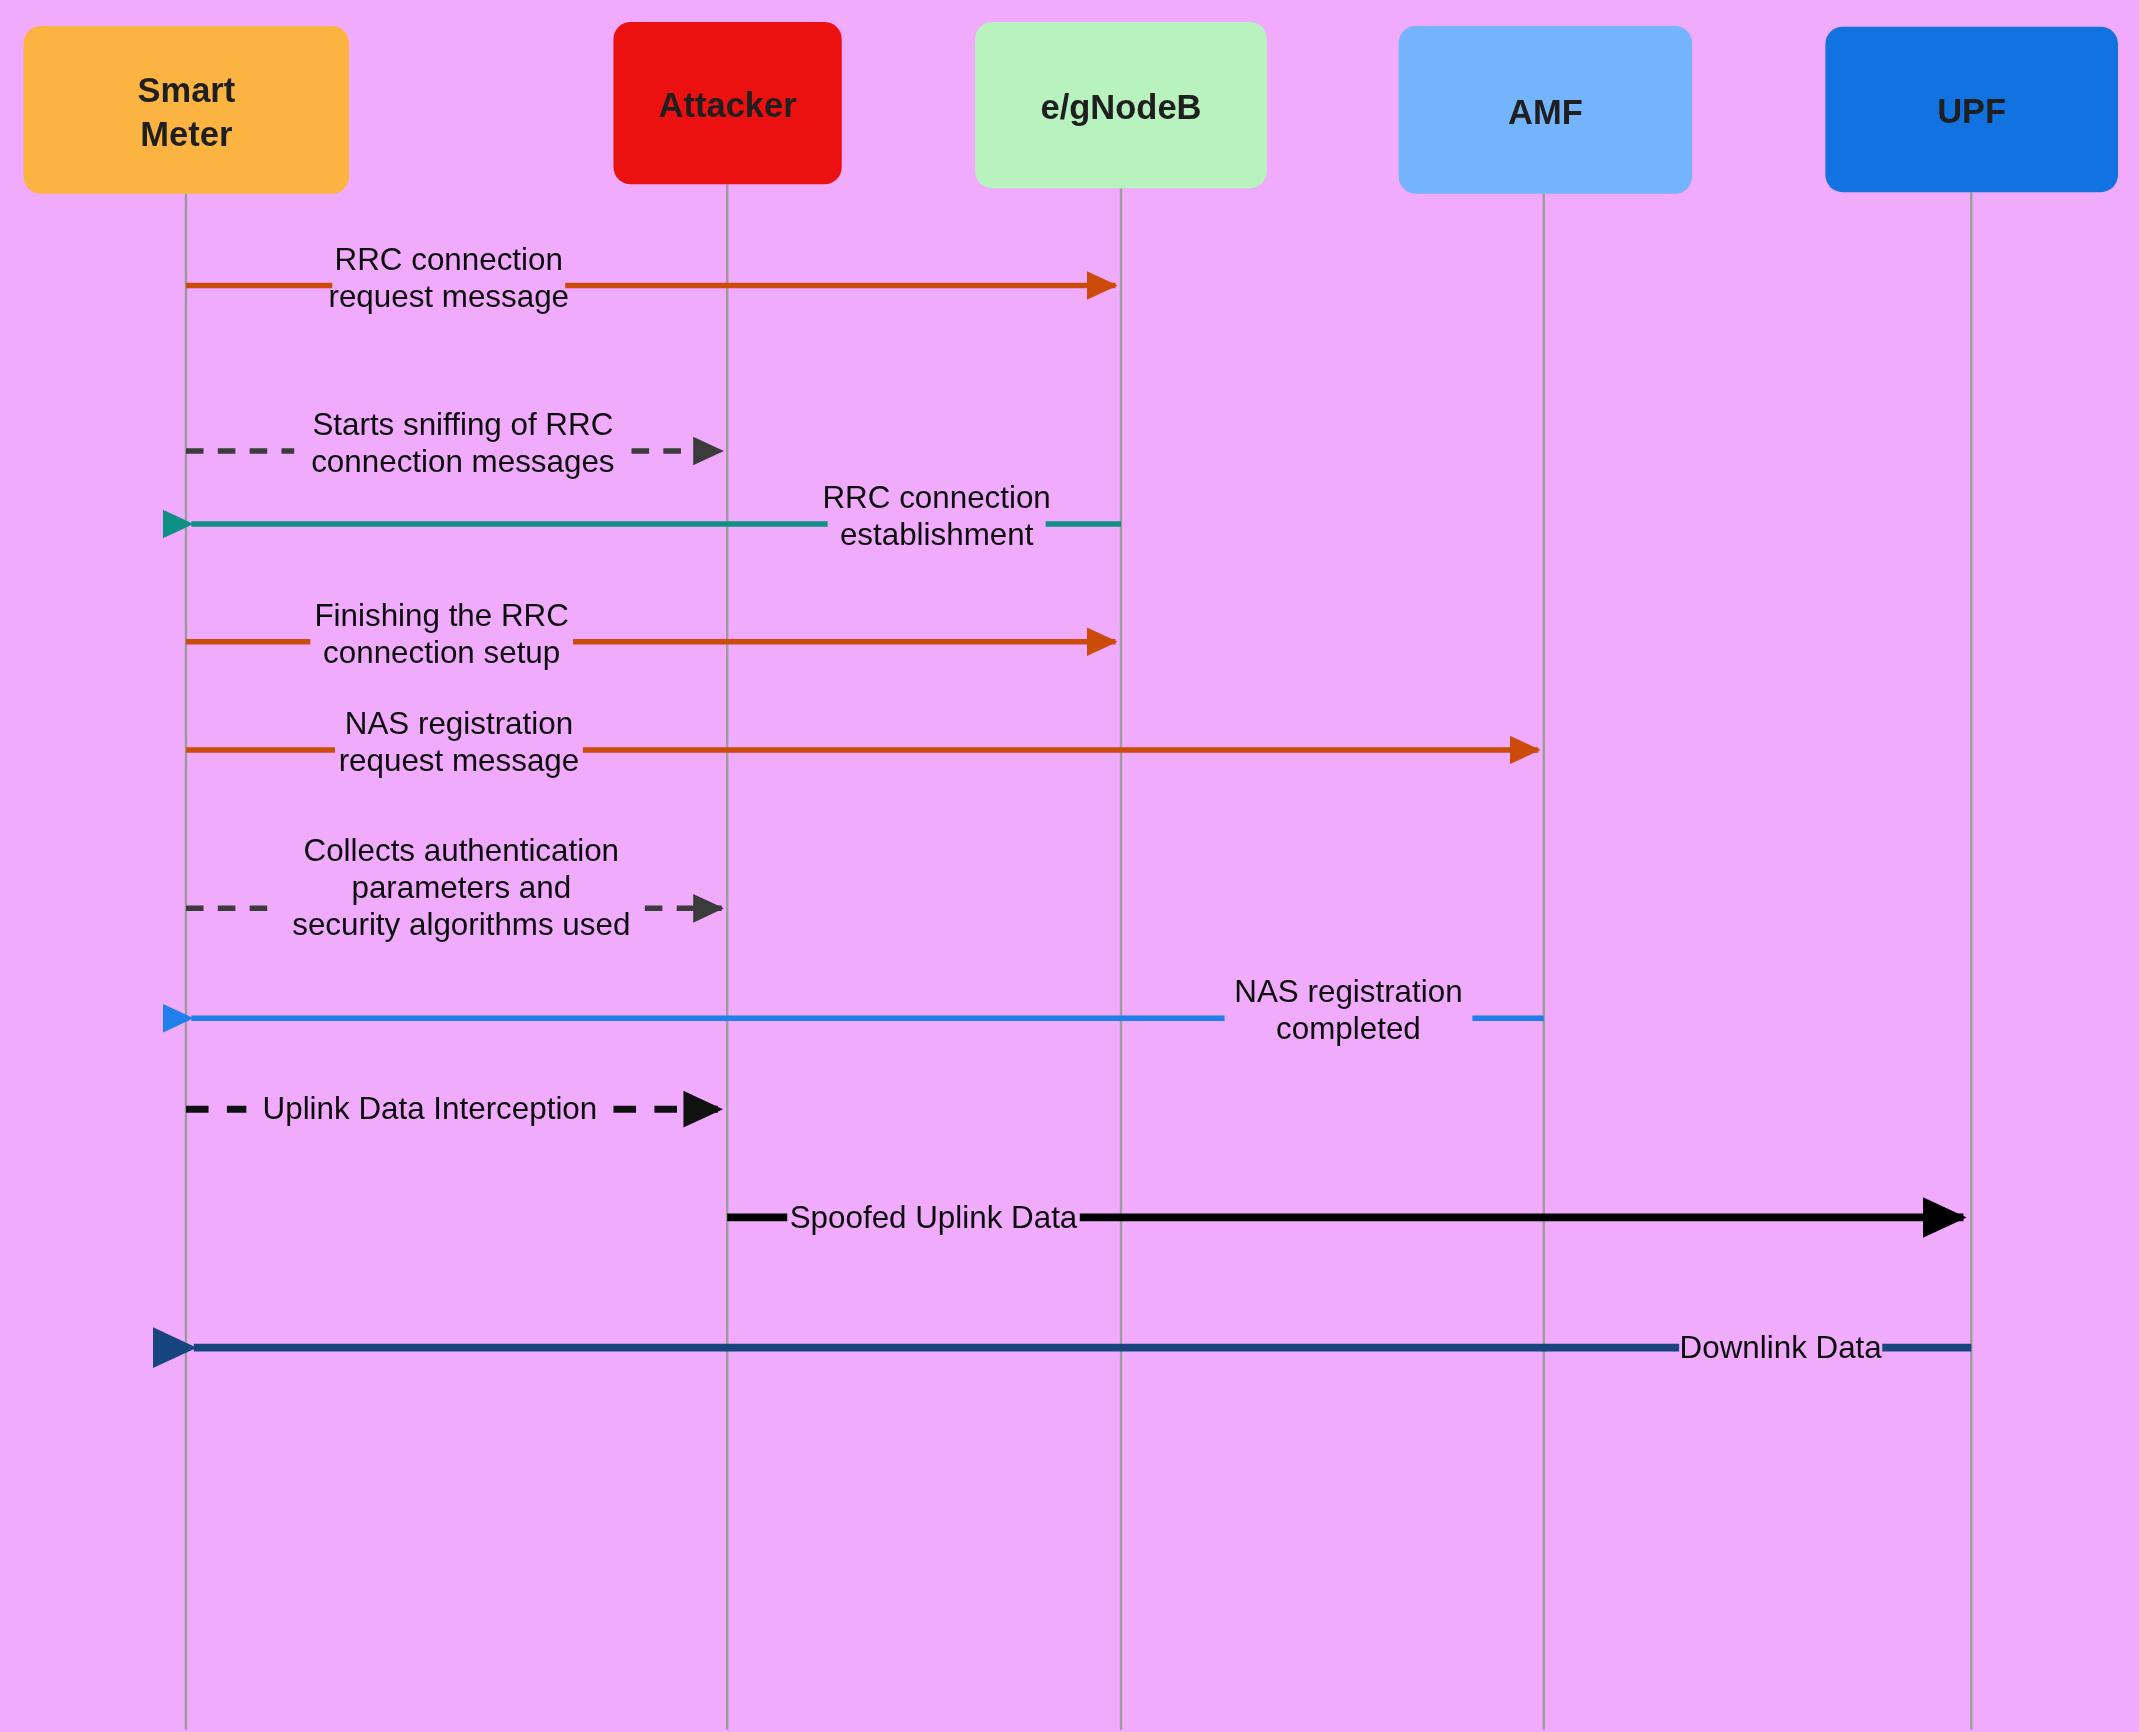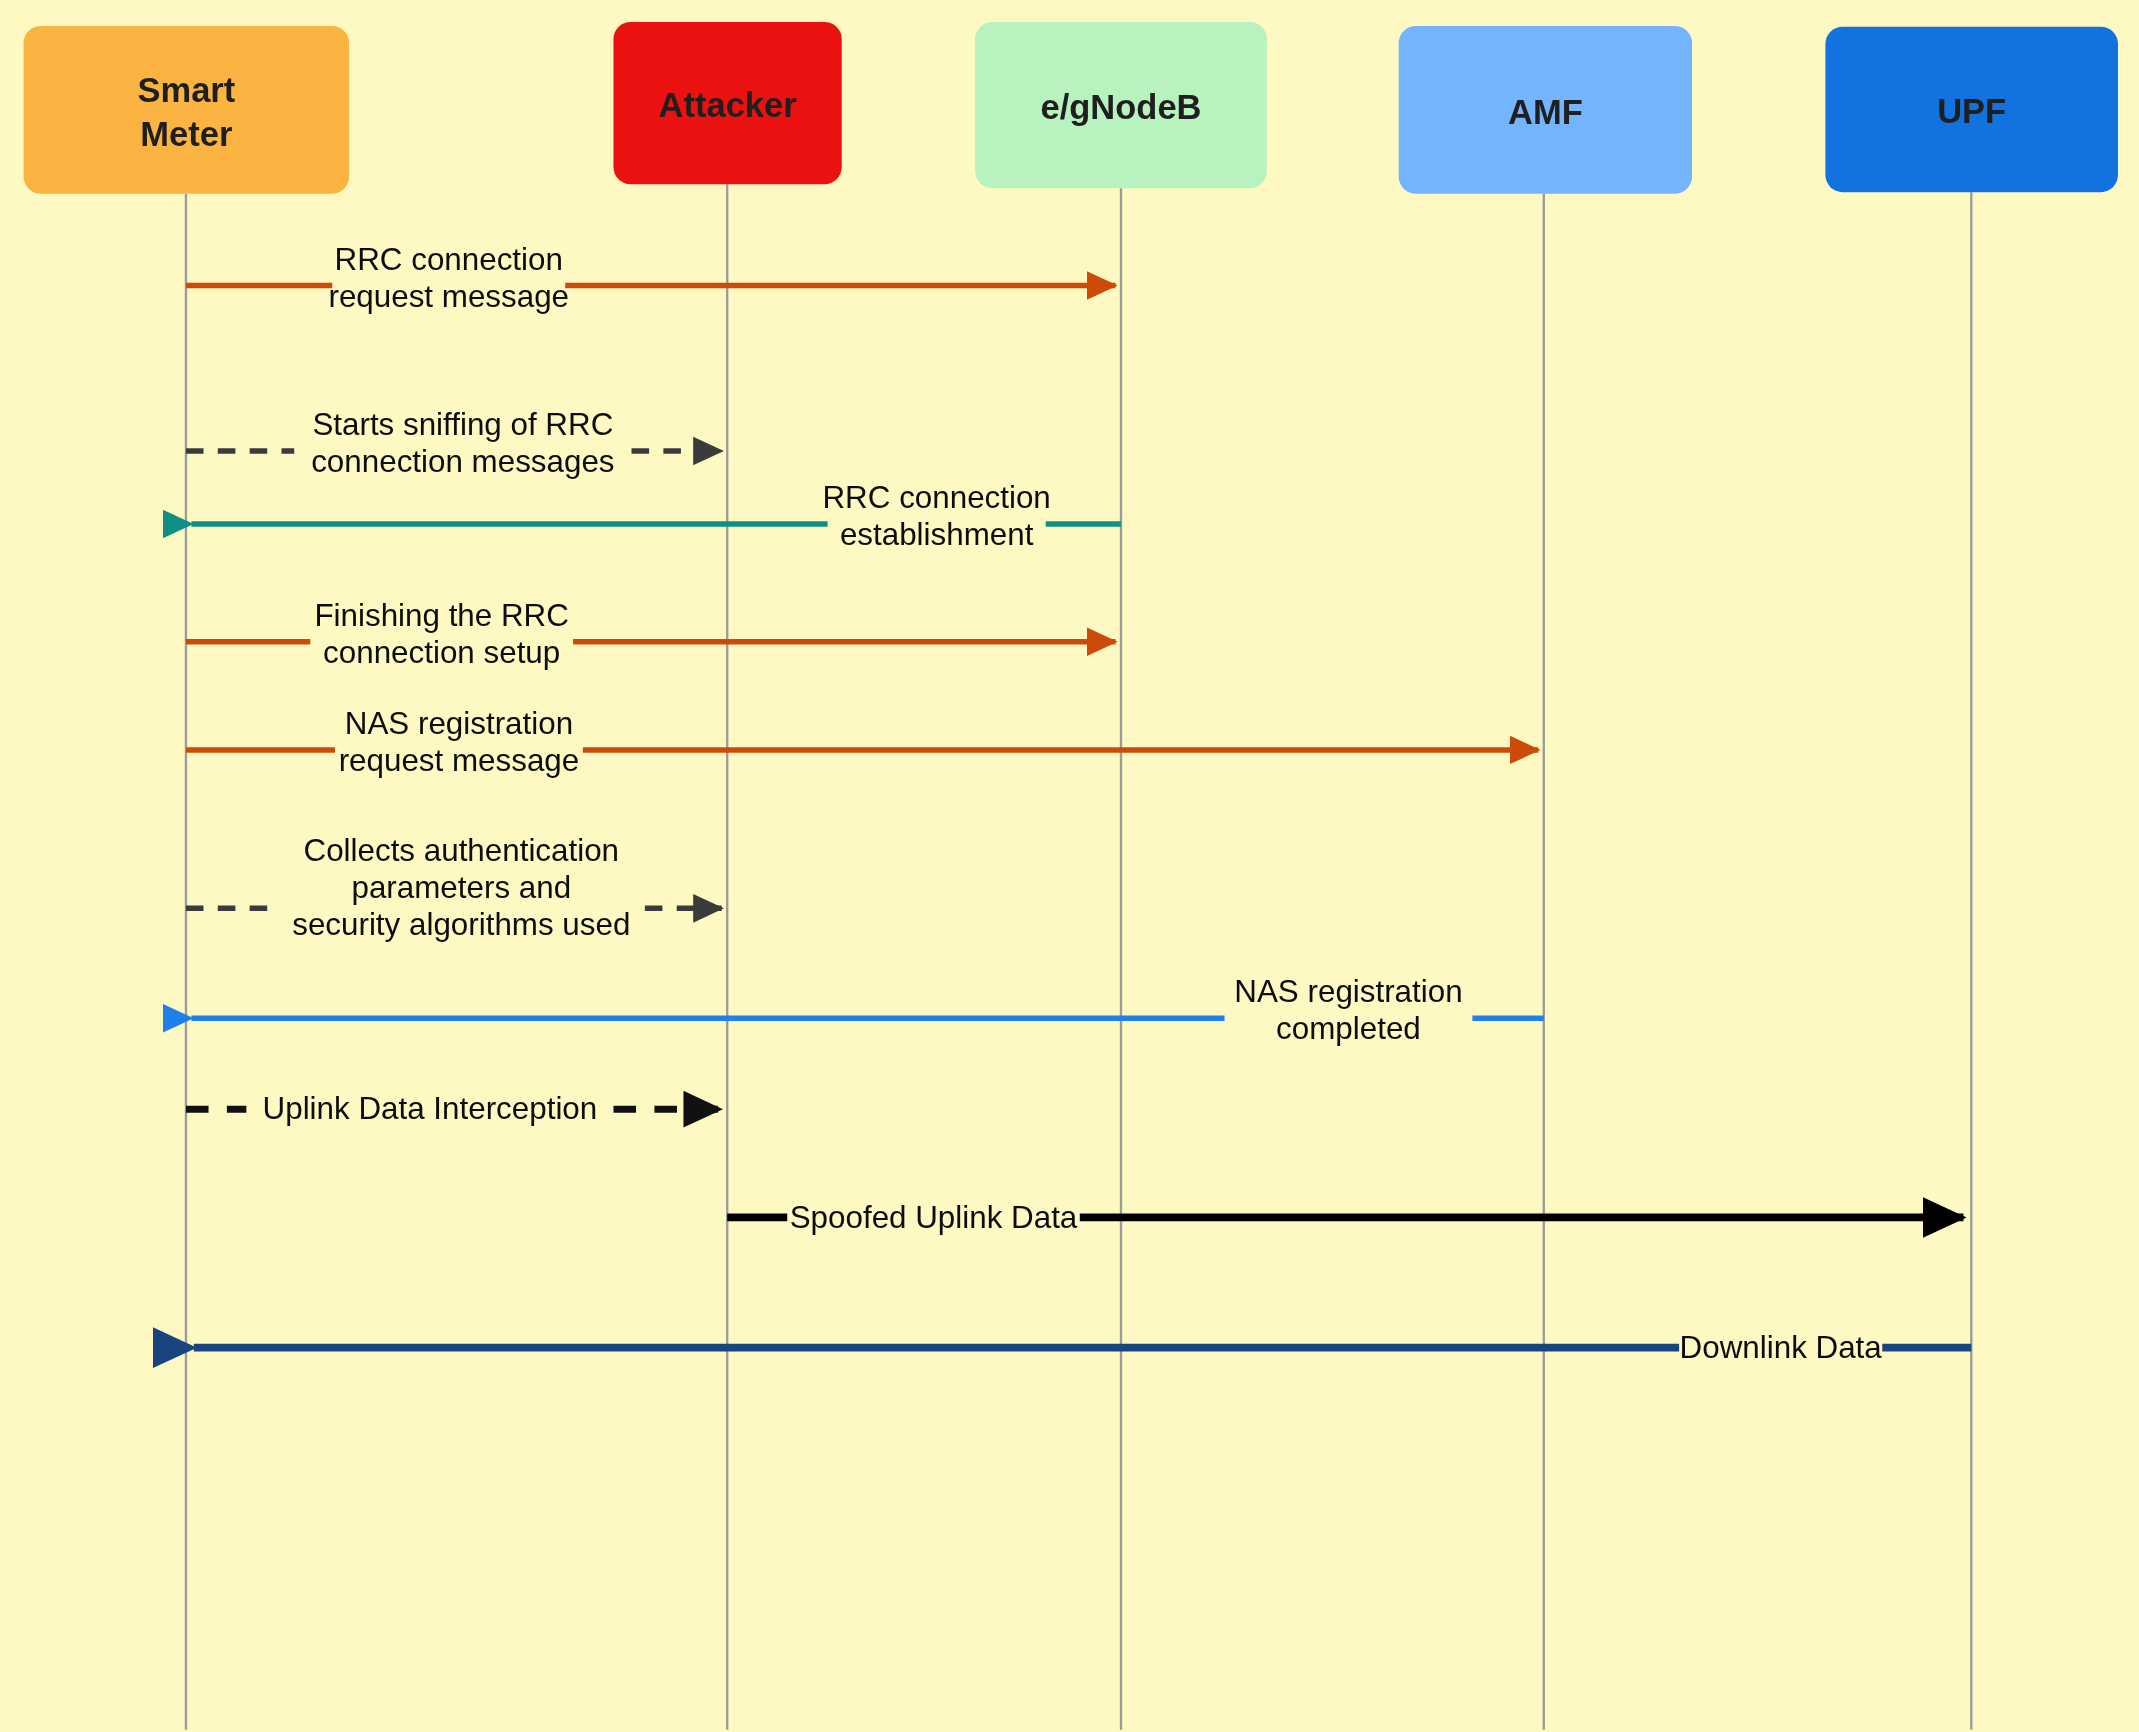--- a/index.html
+++ b/index.html
@@ -7,21 +7,21 @@
     padding: 0;
     background: #ffffff;
   }
   body {
     font-family: "Liberation Sans", sans-serif;
   }
   #canvas {
     position: relative;
     width: 2140px;
     height: 1732px;
-    background: #fef9c3;
+    background: #f0abfc;
     overflow: hidden;
   }
   svg.diagram {
     position: absolute;
     top: 0;
     left: 0;
     width: 2140px;
     height: 1732px;
   }
   .lifeline {

